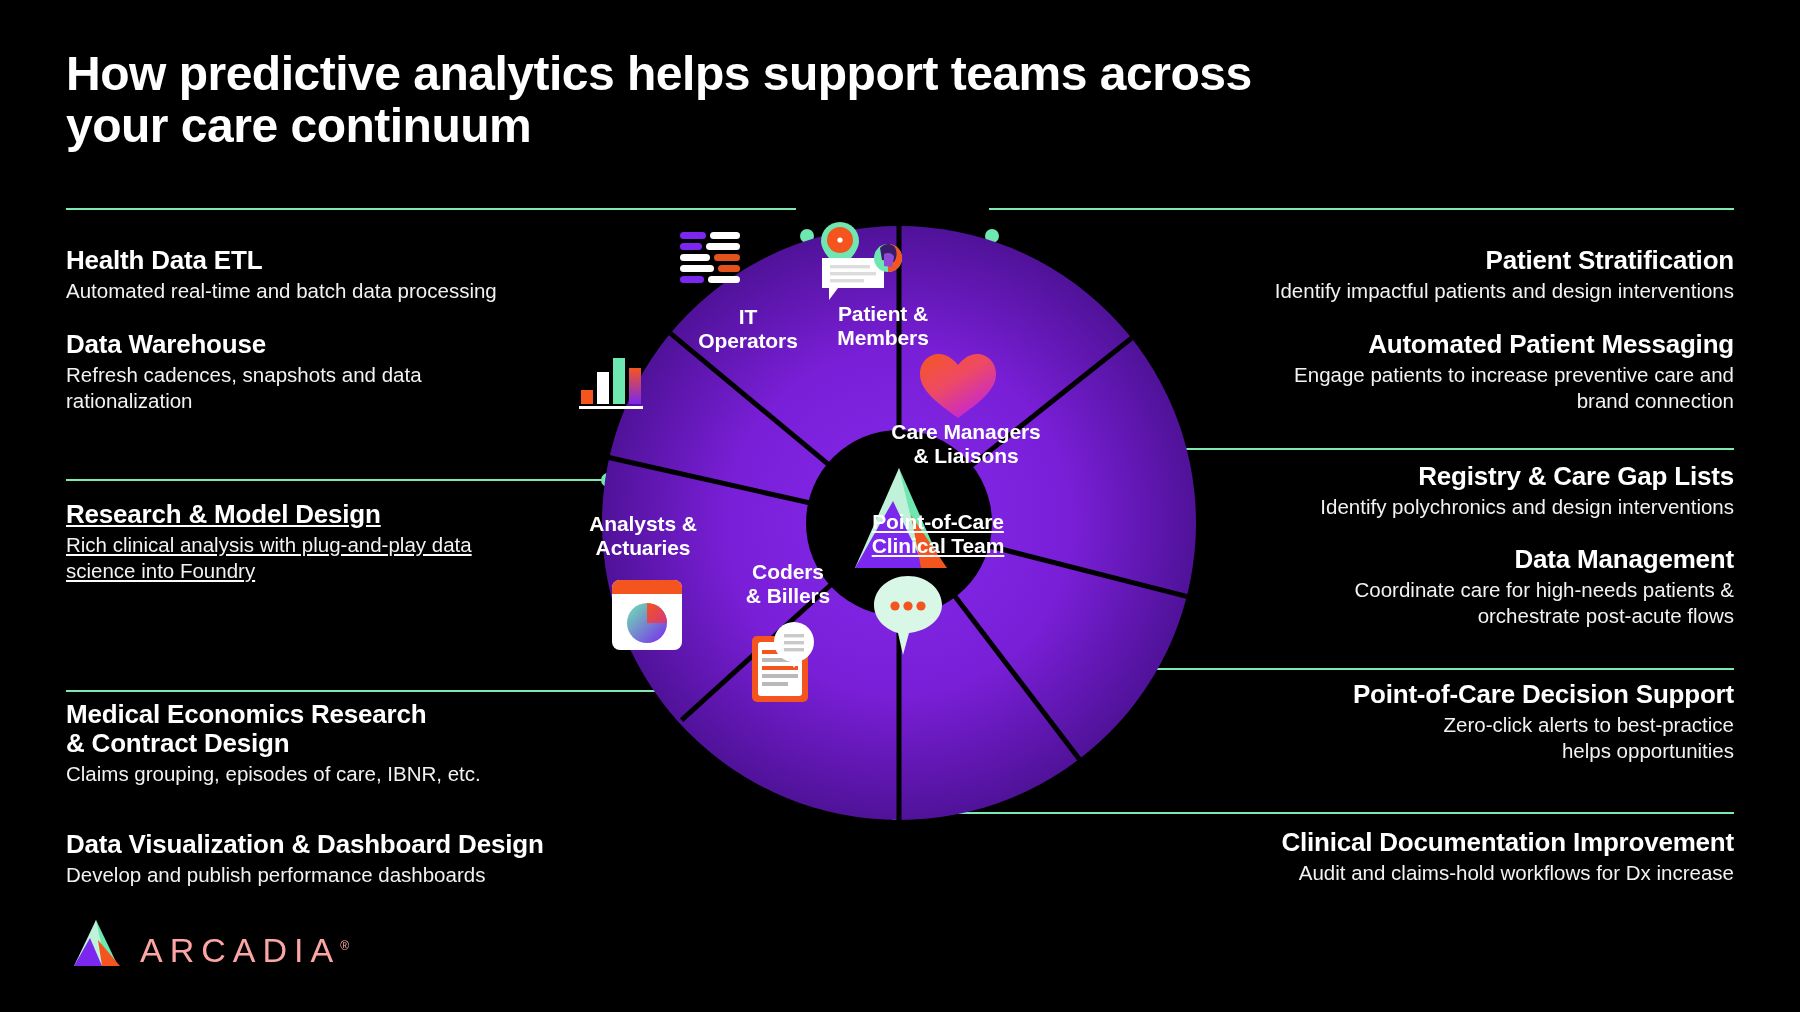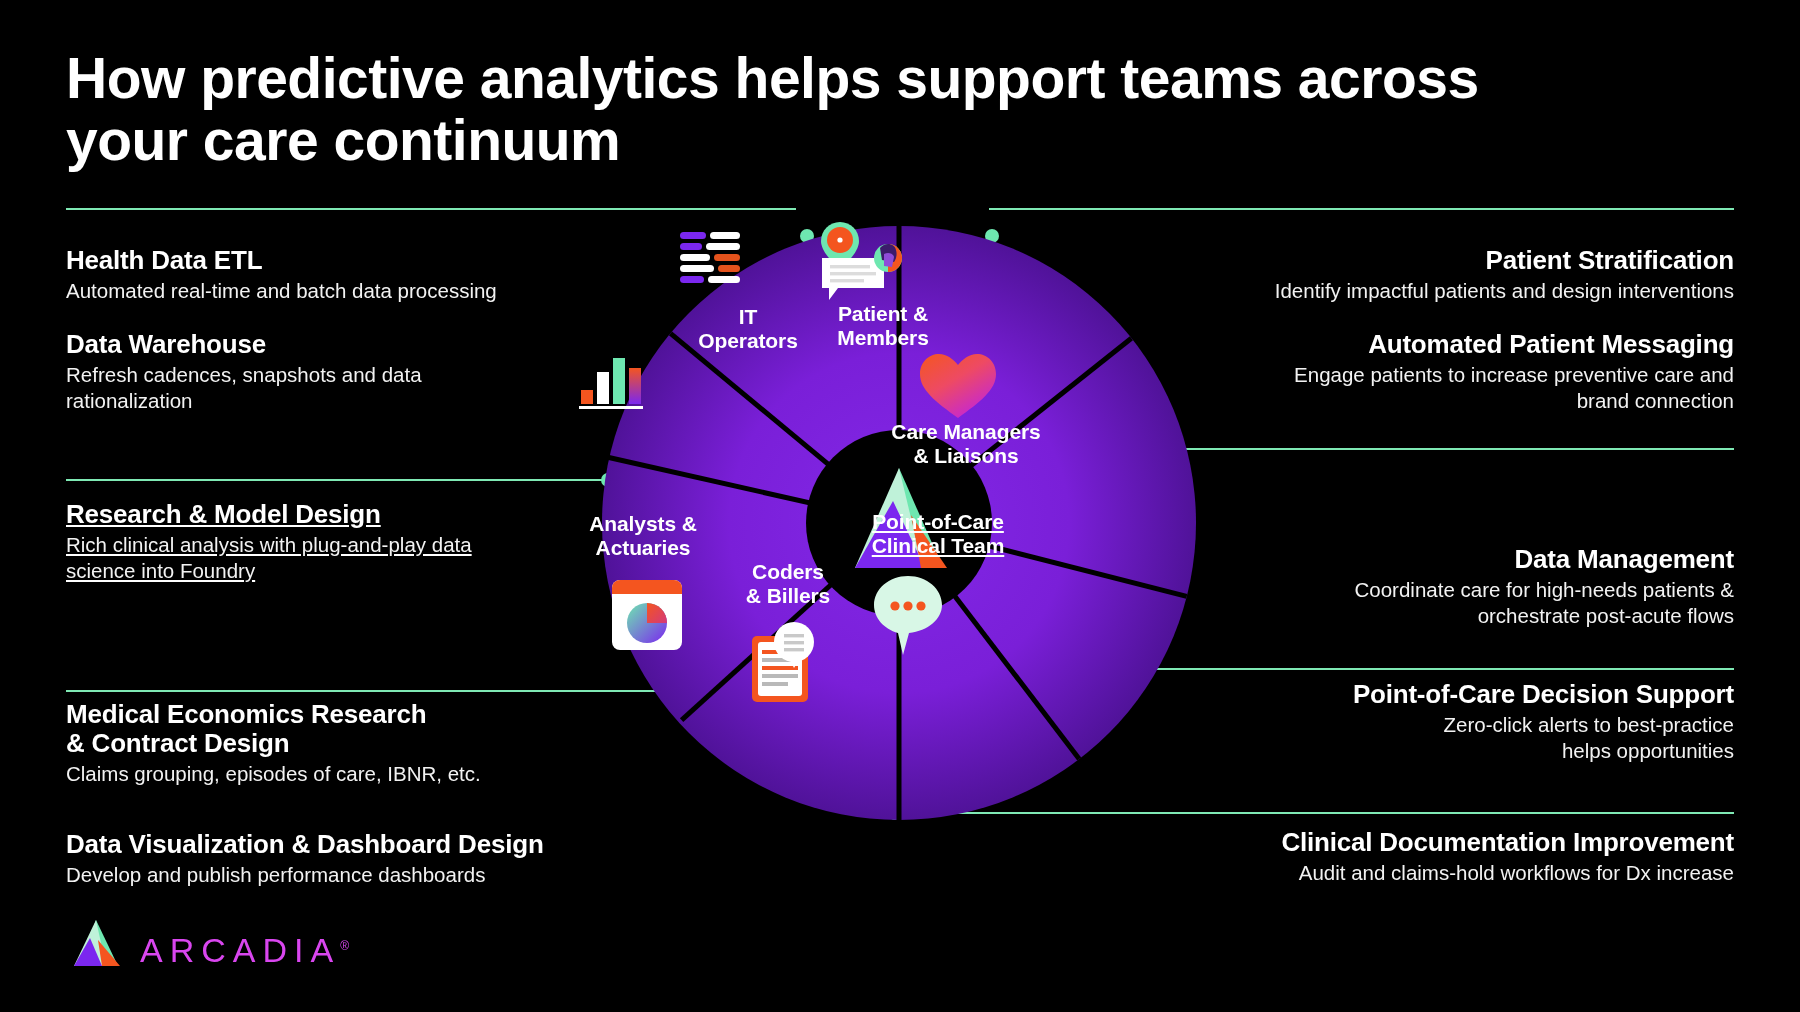--- a/index.html
+++ b/index.html
@@ -7,21 +7,21 @@
   body {
     width:1800px; height:1012px;
     font-family:"Liberation Sans", sans-serif;
     color:#fff; overflow:hidden; position:relative;
   }
   #stage { position:absolute; inset:0; }
 
   
   .title {
     position:absolute; left:66px; top:48px; width:1500px;
-    font-size:57px; font-weight:700; line-height:1.08;
+    font-size:48px; font-weight:700; line-height:1.08;
     letter-spacing:-0.5px; color:#ffffff; white-space:pre-line;
   }
 
   
   .rule { position:absolute; height:2px; background:#7fe9b4; }
   .dot {
     position:absolute; width:14px; height:14px; border-radius:50%;
     background:#6ee7b0;
   }
 
@@ -46,21 +46,21 @@
     position:absolute; text-align:center; font-size:21px; font-weight:700;
     line-height:1.16; white-space:pre-line; color:#fff; letter-spacing:-0.1px;
     pointer-events:none;
   }
 
   .icon-box { position:absolute; }
 
   
   #footer { position:absolute; left:68px; top:918px; display:flex; align-items:center; gap:16px; }
   .wordmark {
-    font-size:34px; font-weight:400; letter-spacing:7px; color:#d946ef;
+    font-size:34px; font-weight:400; letter-spacing:7px; color:#fca5a5;
     position:relative; font-family:"Liberation Sans", sans-serif;margin-top:13px;
   }
   .reg { font-size:12px; vertical-align:super; letter-spacing:0; }
 </style>
 </head>
 <body>
 
 <div id="stage">
 
   <div class="title">How predictive analytics helps support teams across
@@ -114,20 +114,24 @@
     <div class="hd">Patient Stratification</div>
     <div class="sb">Identify impactful patients and design interventions</div>
   </div>
 
   <div class="block right" style="top:330px;">
     <div class="hd">Automated Patient Messaging</div>
     <div class="sb">Engage patients to increase preventive care and
 brand connection</div>
   </div>
 
+  <div class="block right" style="top:462px;">
+    <div class="hd">Registry &amp; Care Gap Lists</div>
+    <div class="sb">Identify polychronics and design interventions</div>
+  </div>
 
   <div class="block right" style="top:545px;">
     <div class="hd">Data Management</div>
     <div class="sb">Coordinate care for high-needs patients &amp;
 orchestrate post-acute flows</div>
   </div>
 
   <div class="block right" style="top:680px;">
     <div class="hd">Point-of-Care Decision Support</div>
     <div class="sb">Zero-click alerts to best-practice

